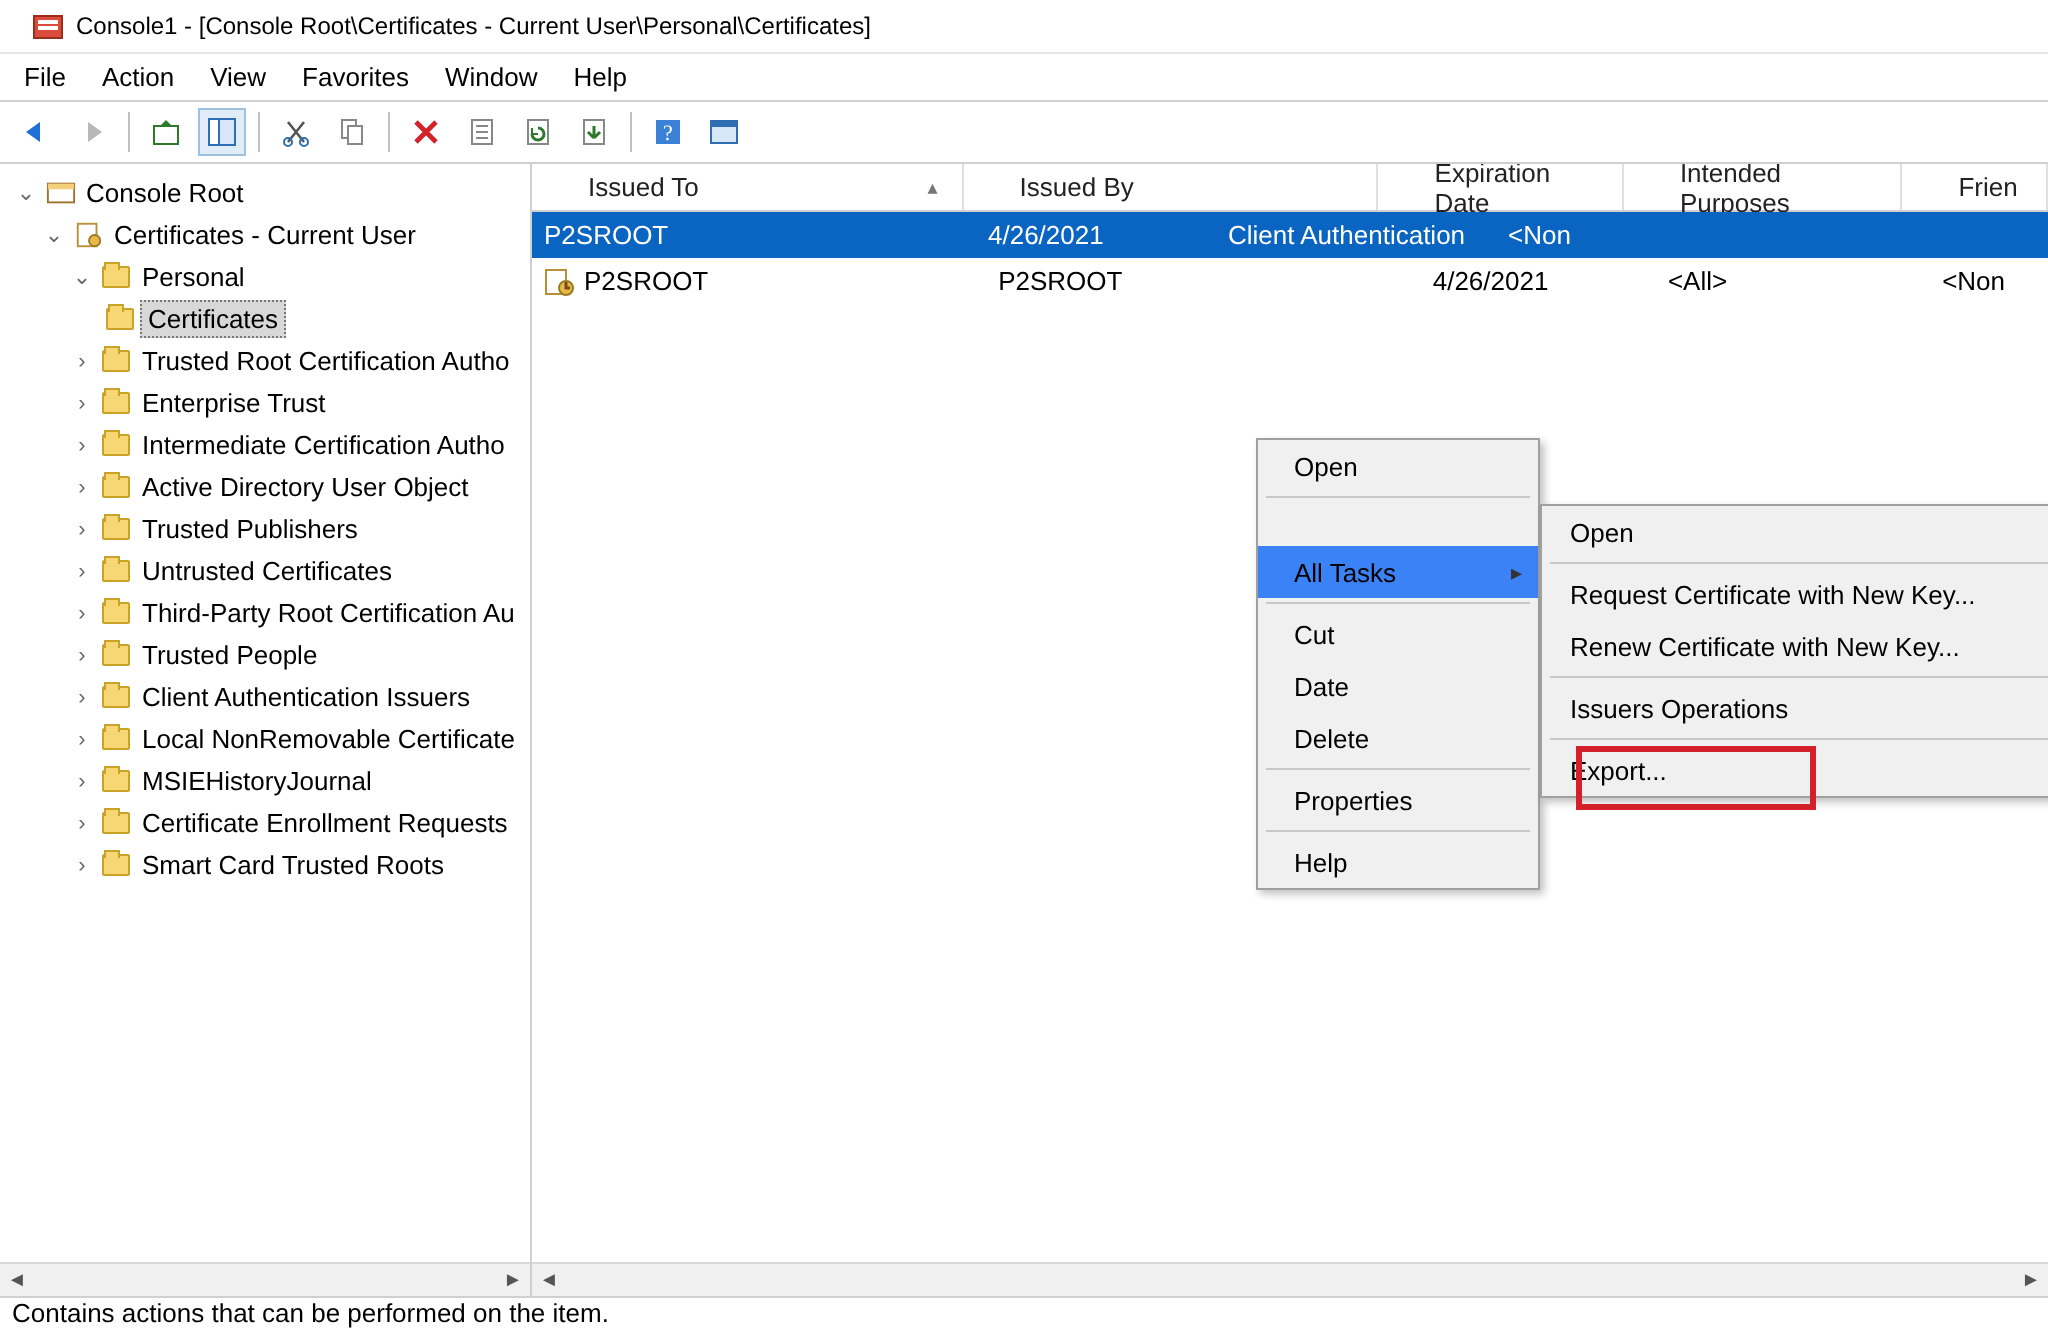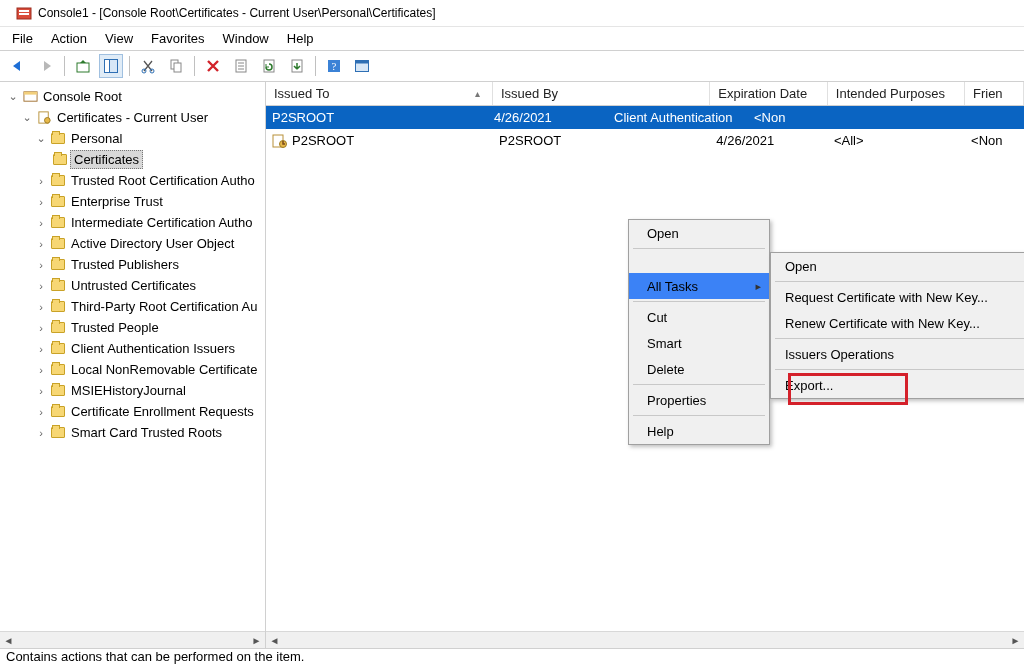--- a/index.html
+++ b/index.html
@@ -25,21 +25,21 @@
   .folder { width:14px; height:11px; background:#f7d774; border:1px solid #c9a227; border-radius:1px; position:relative; }
   .folder::before { content:''; position:absolute; top:-3px; left:0; width:6px; height:3px; background:#f7d774; border:1px solid #c9a227; border-bottom:none; }
   .consoleicon svg { width:15px; height:15px; }
   .certicon svg { width:15px; height:15px; }
   .tree-l1 { padding-left:6px; }
   .tree-l2 { padding-left:20px; }
   .tree-l3 { padding-left:34px; }
   .tree-l4 { padding-left:36px; }
   .grid { flex:1; display:flex; flex-direction:column; position:relative; overflow:hidden; }
   .ghead { display:flex; height:24px; border-bottom:1px solid #d0d0d0; background:#fff; }
-  .gh { padding:3px 8px; border-right:1px solid #e0e0e0; font-size:13px; color:#222; display:flex; align-items:center; }
+  .gh { padding:3px 8px; border-right:1px solid #e0e0e0; font-size:13px; color:#222; display:flex; align-items:center;margin-left:20px; }
   .gh0{ width:232px; } .gh1{ width:222px; } .gh2{ width:120px; } .gh3{ width:140px; } .gh4{ width:60px; }
   .sorticon { margin-left:auto; margin-right:4px; font-size:10px; color:#777; }
   .grows { flex:1; overflow:hidden; }
   .grow { display:flex; height:23px; align-items:center; }
   .grow.sel { background:#0a64c2; color:#fff; }
   .gc { padding:0 6px; overflow:hidden; text-overflow:ellipsis; white-space:nowrap; display:flex; align-items:center; gap:4px; }
   .gc0{ width:232px; } .gc1{ width:222px; } .gc2{ width:120px; } .gc3{ width:140px; } .gc4{ width:60px; }
   .rowicon svg { width:16px; height:16px; }
   .ctxmenu { position:absolute; background:#f0f0f0; border:1px solid #a0a0a0; box-shadow:2px 2px 4px rgba(0,0,0,0.25); font-size:13px; }
   .ctxmenu .mi { height:26px; display:flex; align-items:center; padding:0 30px 0 18px; position:relative; }
@@ -376,21 +376,21 @@
 
     <div class="ctxmenu menu1">
       <div class="mi">Open</div>
       <div class="msep"></div>
       <div class="mi hl">
           <span>All Tasks</span>
           <span class="arrow">▸</span>
         </div>
       <div class="msep"></div>
       <div class="mi">Cut</div>
-      <div class="mi">Smart</div>
+      <div class="mi">Date</div>
       <div class="mi">Delete</div>
       <div class="msep"></div>
       <div class="mi">Properties</div>
       <div class="msep"></div>
       <div class="mi">Help</div>
     </div>
 
     <div class="ctxmenu menu2">
       <div class="mi">Open</div>
       <div class="msep"></div>

